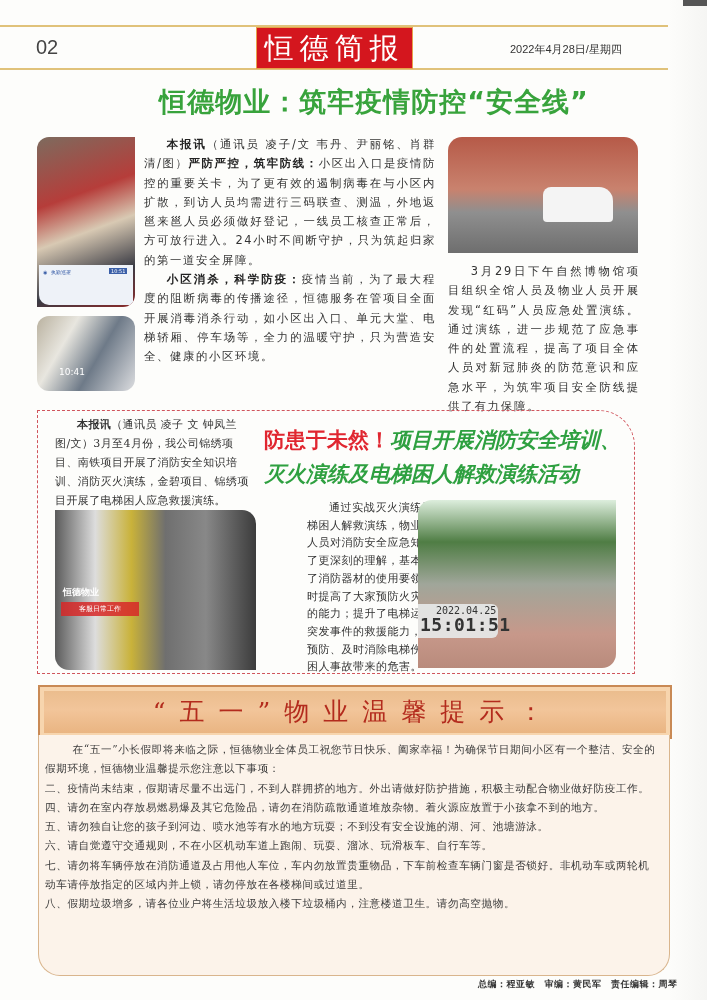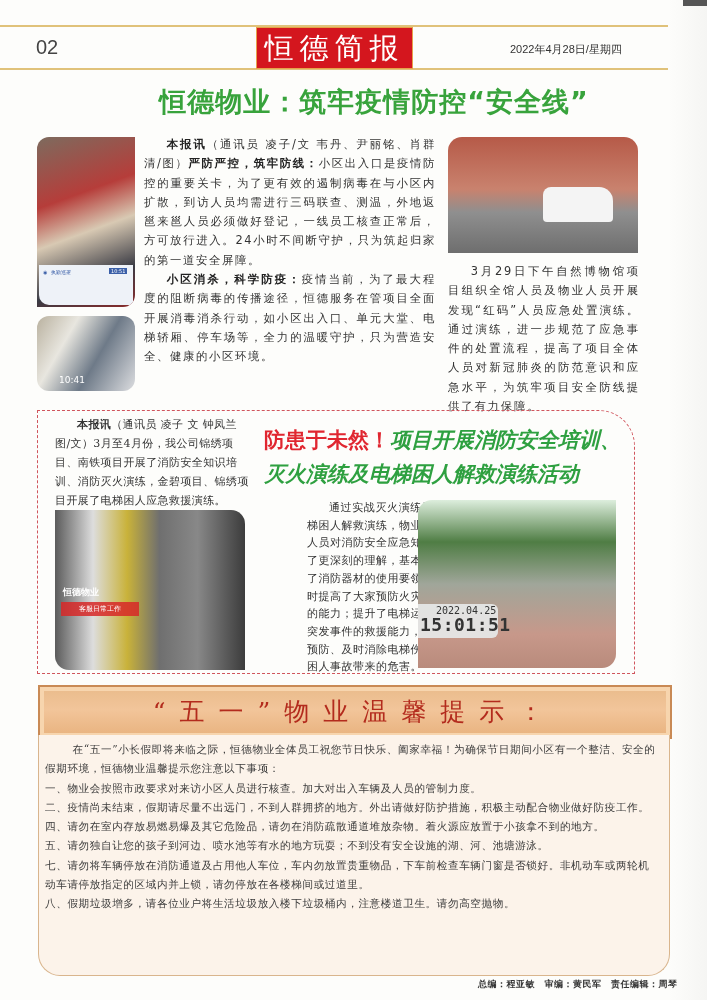--- a/index.html
+++ b/index.html
@@ -30,21 +30,21 @@
   }
 
   
   .photo { position: absolute; overflow: hidden; }
   .ph-left1 { left: 37px; top: 137px; width: 98px; height: 170px; border-radius: 12px 0 12px 0;
     background: linear-gradient(160deg, #7d6b5e 0%, #b63d3a 35%, #d8c9b3 55%, #3a3b44 80%, #8c2a2a 100%); }
   .ph-left1 .badge { position: absolute; left: 2px; bottom: 2px; width: 94px; height: 40px; background: #eef2f8; border-radius: 0 0 0 10px; }
   .ph-left1 .badge span { position: absolute; font-size: 5px; color: #3a5fa8; }
   .ph-left2 { left: 37px; top: 316px; width: 98px; height: 75px; border-radius: 12px;
     background: linear-gradient(120deg, #b9b19f 0%, #e8e6df 30%, #6e7a88 60%, #dcdde0 100%); }
-  .ph-left2 .time { position: absolute; left: 22px; bottom: 6px; color: #fff; font-size: 9px; }
+  .ph-left2 .time { position: absolute; left: 22px; bottom: 14px; color: #fff; font-size: 9px; }
   .ph-right1 { left: 448px; top: 137px; width: 190px; height: 116px; border-radius: 14px 14px 0 0;
     background: linear-gradient(180deg, #b65a48 0%, #c9826e 45%, #8f8f8f 65%, #6e6e6e 100%); }
   .ph-right1 .car { position: absolute; left: 95px; top: 50px; width: 70px; height: 35px; background: #f4f4f4; border-radius: 8px 14px 4px 4px; }
 
   
   .col {
     position: absolute; font-size: 11.4px; line-height: 19.3px; color: #333;
     letter-spacing: 1.6px; text-align: justify;
   }
   .col p { margin: 0; text-indent: 2em; }
@@ -58,21 +58,21 @@
     border: 1.5px dashed #d0555d; border-top-right-radius: 36px;
   }
   .col3 { left: 55px; top: 415px; width: 200px; font-family: "DejaVu Serif", serif; font-size: 11px; line-height: 19px; letter-spacing: 0.4px; color: #333; }
   .col3 p { margin: 0; text-indent: 2em; }
   .h2 { left: 264px; top: 423px; width: 360px; font-size: 21px; font-weight: bold; line-height: 34px; font-style: italic; }
   .h2 .red { color: #e02630; font-style: normal; }
   .h2 .green { color: #2ea040; }
   .col4 { left: 276px; top: 499px; width: 138px; font-family: "DejaVu Serif", serif; font-size: 11px; line-height: 17.7px; letter-spacing: 0.5px; color: #333; margin-left: 31px; }
   .col4 p { margin: 0; text-indent: 2em; text-align: justify; }
   .ph-mid1 { left: 55px; top: 510px; width: 190px; height: 160px; border-radius: 0 14px 0 14px;
-    background: linear-gradient(90deg, #5b5b5b 0%, #ddd 20%, #c9b23a 38%, #6f6f6f 55%, #888 75%, #3c3c3c 100%); }
+    background: linear-gradient(90deg, #5b5b5b 0%, #ddd 20%, #c9b23a 38%, #6f6f6f 55%, #888 75%, #3c3c3c 100%); padding-left: 11px; }
   .ph-mid1 .tag { position: absolute; left: 6px; top: 92px; width: 78px; height: 14px; background: rgba(215,40,40,0.85); color: #fff; font-size: 7px; line-height: 14px; text-align: center; }
   .ph-mid1 .logo { position: absolute; left: 8px; top: 76px; color: #fff; font-size: 9px; font-weight: bold; }
   .ph-mid2 { left: 418px; top: 500px; width: 198px; height: 168px; border-radius: 14px 0 14px 0;
     background: linear-gradient(180deg, #ddeedd 0%, #4f7d44 25%, #a0a69a 50%, #c7988a 80%, #b98b7c 100%); }
   .ph-mid2 .clock { position: absolute; left: 0; top: 104px; width: 80px; height: 34px; background: rgba(230,232,232,0.92); border-radius: 0 6px 6px 0; color: #333; font-family: "DejaVu Sans Mono", monospace; }
   .ph-mid2 .clock .d { position: absolute; left: 18px; top: 1px; font-size: 10px; }
   .ph-mid2 .clock .t { position: absolute; left: 2px; top: 10px; font-size: 18px; font-weight: bold; letter-spacing: 0.5px; }
 
   
   .tips-banner {
@@ -153,21 +153,21 @@
   <div class="clock">
     <span class="d">2022.04.25</span>
     <span class="t">15:01:51</span>
   </div>
 </div>
 
 <div class="abs tips-banner">“五一”物业温馨提示：</div>
 <div class="abs tips-box"></div>
 <div class="abs tips-text">
   <p class="intro">在“五一”小长假即将来临之际，恒德物业全体员工祝您节日快乐、阖家幸福！为确保节日期间小区有一个整洁、安全的假期环境，恒德物业温馨提示您注意以下事项：</p>
-  <p>一、物业会按照市政要求对来访小区人员进行核查。加大对出入车辆及人员的管制力度。</p>
   <p>二、疫情尚未结束，假期请尽量不出远门，不到人群拥挤的地方。外出请做好防护措施，积极主动配合物业做好防疫工作。</p>
   <p>四、请勿在室内存放易燃易爆及其它危险品，请勿在消防疏散通道堆放杂物。着火源应放置于小孩拿不到的地方。</p>
   <p>五、请勿独自让您的孩子到河边、喷水池等有水的地方玩耍；不到没有安全设施的湖、河、池塘游泳。</p>
+  <p>六、请自觉遵守交通规则，不在小区机动车道上跑闹、玩耍、溜冰、玩滑板车、自行车等。</p>
   <p>七、请勿将车辆停放在消防通道及占用他人车位，车内勿放置贵重物品，下车前检查车辆门窗是否锁好。非机动车或两轮机动车请停放指定的区域内并上锁，请勿停放在各楼梯间或过道里。</p>
   <p>八、假期垃圾增多，请各位业户将生活垃圾放入楼下垃圾桶内，注意楼道卫生。请勿高空抛物。</p>
 </div>
 
 <div class="abs credits">总编：程亚敏　审编：黄民军　责任编辑：周琴</div>
 
 </body></html>

